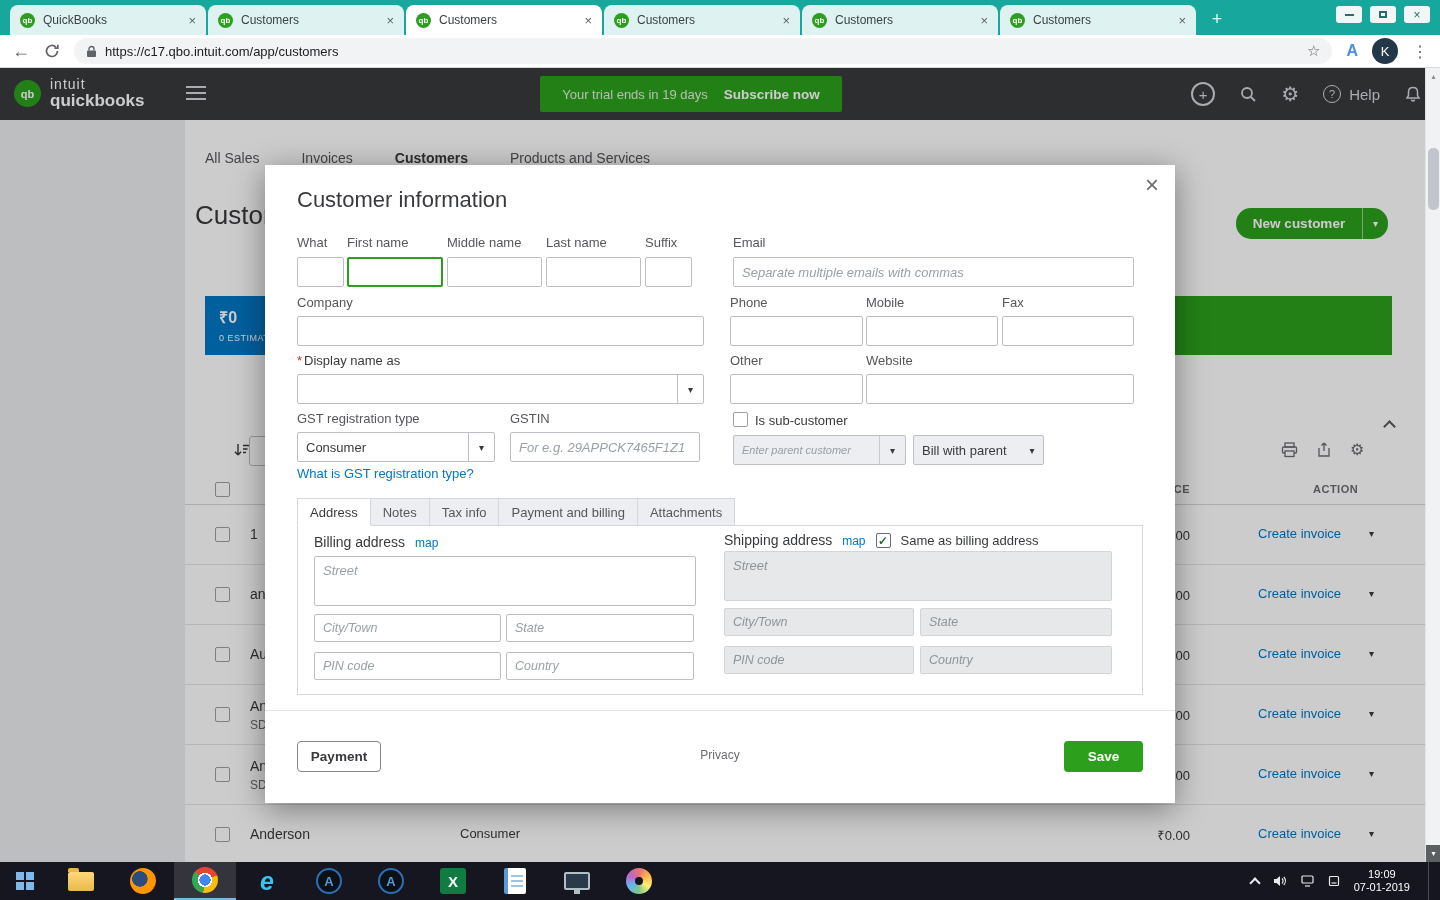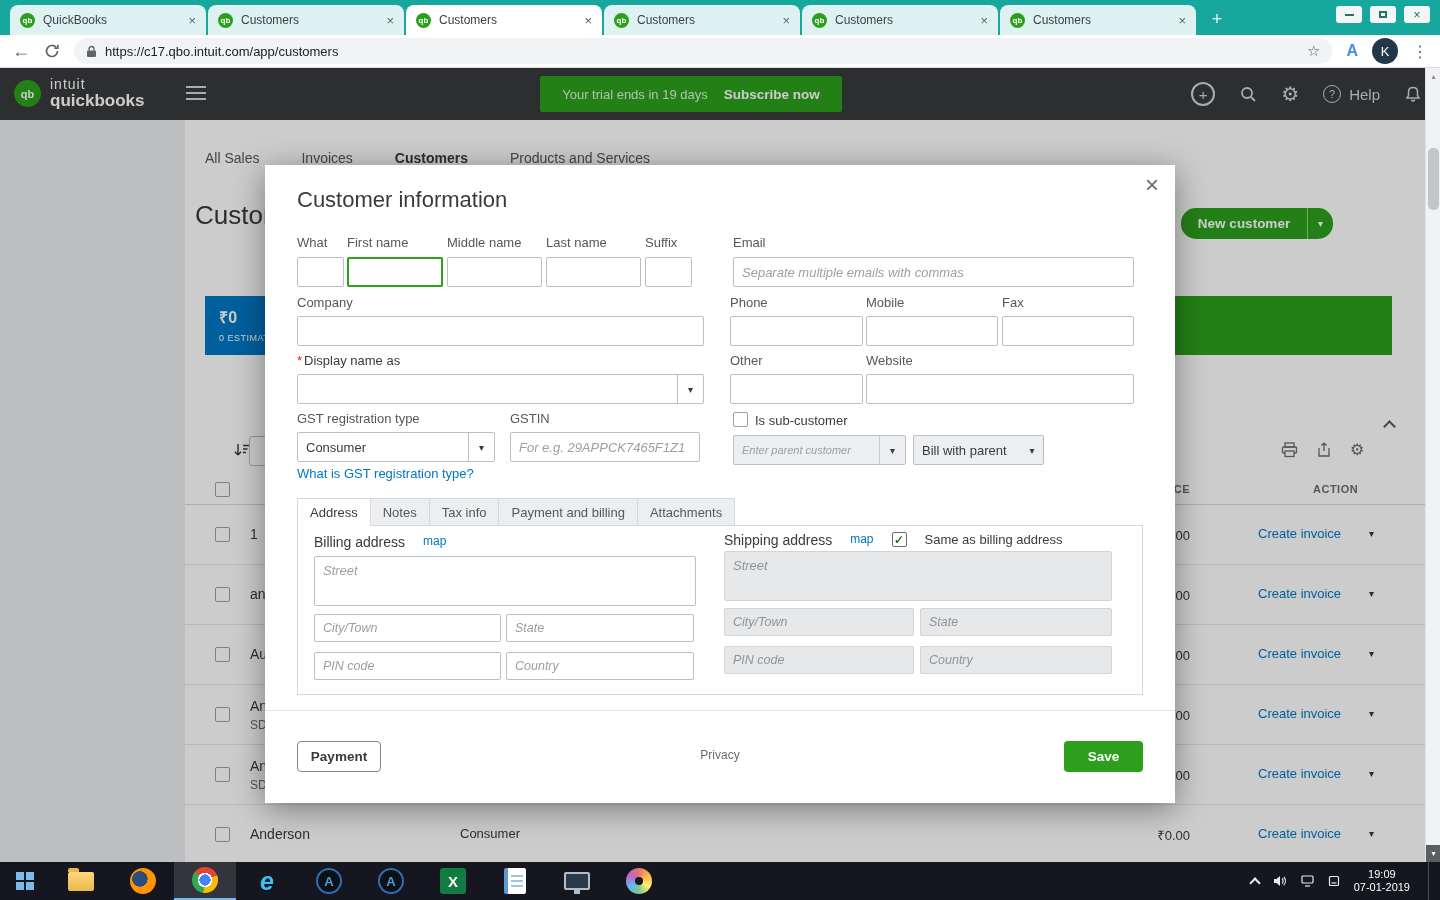--- a/index.html
+++ b/index.html
@@ -47,21 +47,21 @@
 .gear-glyph{font-size:20px;line-height:1}
 
 .qbo-sidebar{position:absolute;top:52px;left:0;width:185px;height:742px;background:#393a3d;z-index:1;padding-top:20px}
 .side-item{height:48px;display:flex;align-items:center;padding-left:25px;color:#d4d7dc;font-size:15px}
 .side-item.active{background:#55575e;color:#fff}
 
 .qbo-main{position:absolute;top:52px;left:185px;width:1255px;height:742px;background:#fff;z-index:1;overflow:hidden}
 .pagenav{position:absolute;top:30px;left:20px;display:flex;gap:42px;font-size:14px;color:#56575b}
 .pagenav .active{color:#393a3d;font-weight:bold}
 .page-title{position:absolute;top:80px;left:10px;font-size:26px;color:#393a3d}
-.newcust{position:absolute;top:88px;left:996px;width:152px;height:31px;background:#2ca01c;border-radius:15px;display:flex;color:#fff}
+.newcust{position:absolute;top:88px;left:1051px;width:152px;height:31px;background:#2ca01c;border-radius:15px;display:flex;color:#fff}
 .newcust-label{flex:1;display:flex;align-items:center;justify-content:center;font-size:13.5px;font-weight:bold}
 .newcust-caret{width:26px;border-left:1px solid rgba(255,255,255,.5);display:flex;align-items:center;justify-content:center;font-size:10px}
 .money-blue{position:absolute;top:176px;left:20px;width:430px;height:59px;background:#0077c5;color:#fff;padding:10px 0 0 14px}
 .money-amt{font-size:16px;font-weight:bold}
 .money-cap{font-size:9px;letter-spacing:.5px;margin-top:5px}
 .money-green{position:absolute;top:176px;left:890px;width:317px;height:59px;background:#2ca01c}
 .sort-icon{position:absolute;top:322px;left:48px}
 .batch-btn{position:absolute;top:316px;left:64px;width:130px;height:30px;border:1px solid #bcc0c4;border-radius:3px;background:#fff}
 .tbl-icons{position:absolute;top:322px;left:1096px;display:flex;gap:18px;color:#6b6c72;align-items:center}
 .collapse{position:absolute;top:302px;left:1200px;width:9px;height:9px;border-left:2px solid #56575b;border-top:2px solid #56575b;transform:rotate(45deg)}
@@ -107,21 +107,21 @@
 .msel-caret{width:26px;align-self:stretch;border-left:1px solid #bcc0c4;display:flex;align-items:center;justify-content:center;font-size:10px;color:#393a3d}
 .msel.gray{background:#eceef1}
 .msel.gray .msel-caret{border-left-color:#c8cbcf}
 .msel.nodiv .msel-caret{border-left:none;width:22px}
 .req{color:#d52b1e;margin-right:2px}
 .mlink{position:absolute;font-size:13px;color:#0077c5;text-decoration:none}
 .mtabs{position:absolute;top:333px;left:32px;display:flex}
 .mtab{height:28px;padding:0 12px;border:1px solid #d4d7dc;background:#eceef1;font-size:13px;color:#56575b;display:flex;align-items:center;margin-right:-1px;position:relative}
 .mtab.active{background:#fff;border-bottom-color:#fff;color:#393a3d;z-index:2}
 .mbox{position:absolute;top:360px;left:32px;width:846px;height:170px;border:1px solid #d4d7dc}
-.addr-hd{position:absolute;display:flex;align-items:flex-start;gap:18px}
+.addr-hd{position:absolute;display:flex;align-items:flex-end;gap:10px}
 .addr-label{font-size:14px;color:#393a3d}
 .map-link{font-size:12px;color:#0077c5;text-decoration:none}
 .cb-checked{width:15px;height:15px;border:1px solid #6b6c72;border-radius:2px;background:#fff;color:#21722b;font-size:12px;font-weight:bold;display:flex;align-items:center;justify-content:center;line-height:1}
 .same-label{font-size:13px;color:#393a3d}
 .m-divider{position:absolute;top:545px;left:0;width:910px;border-top:1px solid #e3e5e8}
 .btn-cancel{position:absolute;left:32px;top:576px;width:84px;height:31px;background:#fff;border:1px solid #83878c;border-radius:4px;font-size:13.5px;color:#393a3d;display:flex;align-items:center;justify-content:center;font-weight:bold}
 .privacy{position:absolute;top:583px;left:0;width:910px;text-align:center;font-size:12px;color:#6b6c72}
 .btn-save{position:absolute;left:799px;top:576px;width:79px;height:31px;background:#2ca01c;border-radius:4px;color:#fff;font-size:13.5px;font-weight:bold;display:flex;align-items:center;justify-content:center}
 
 

